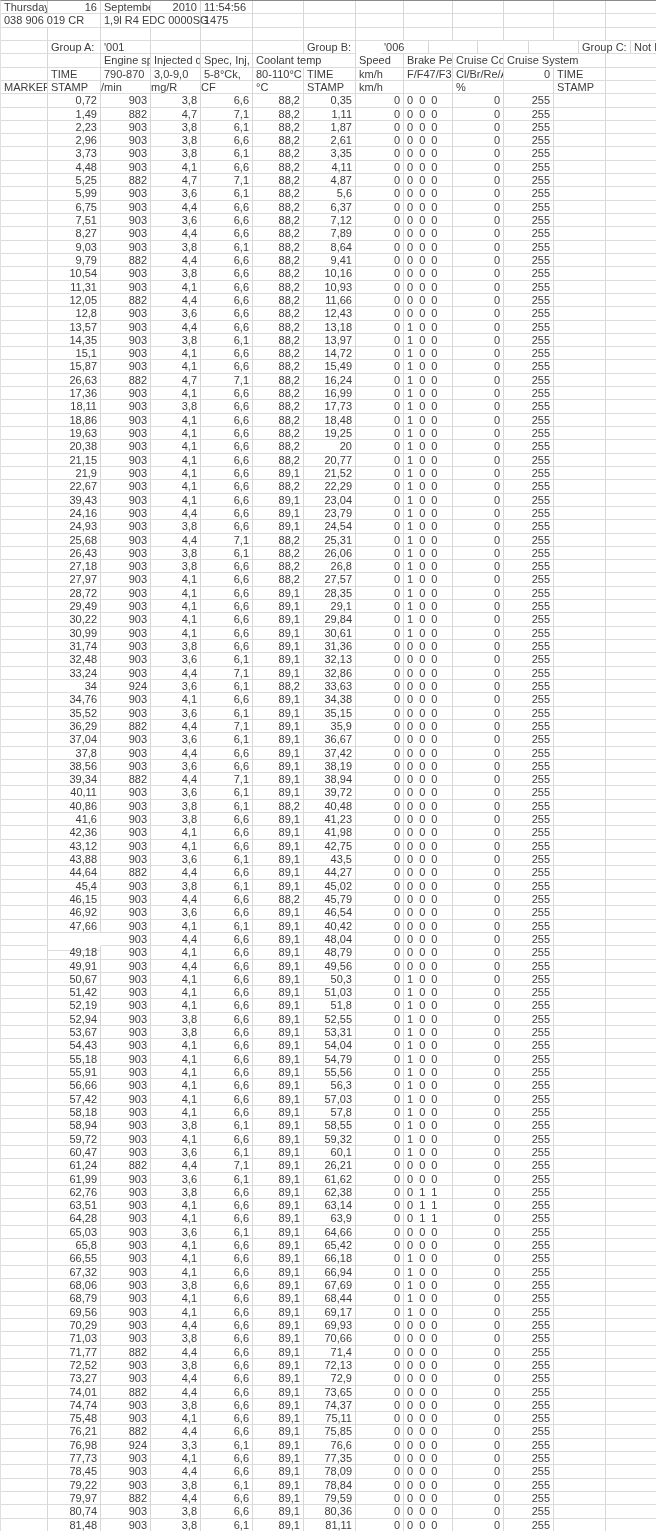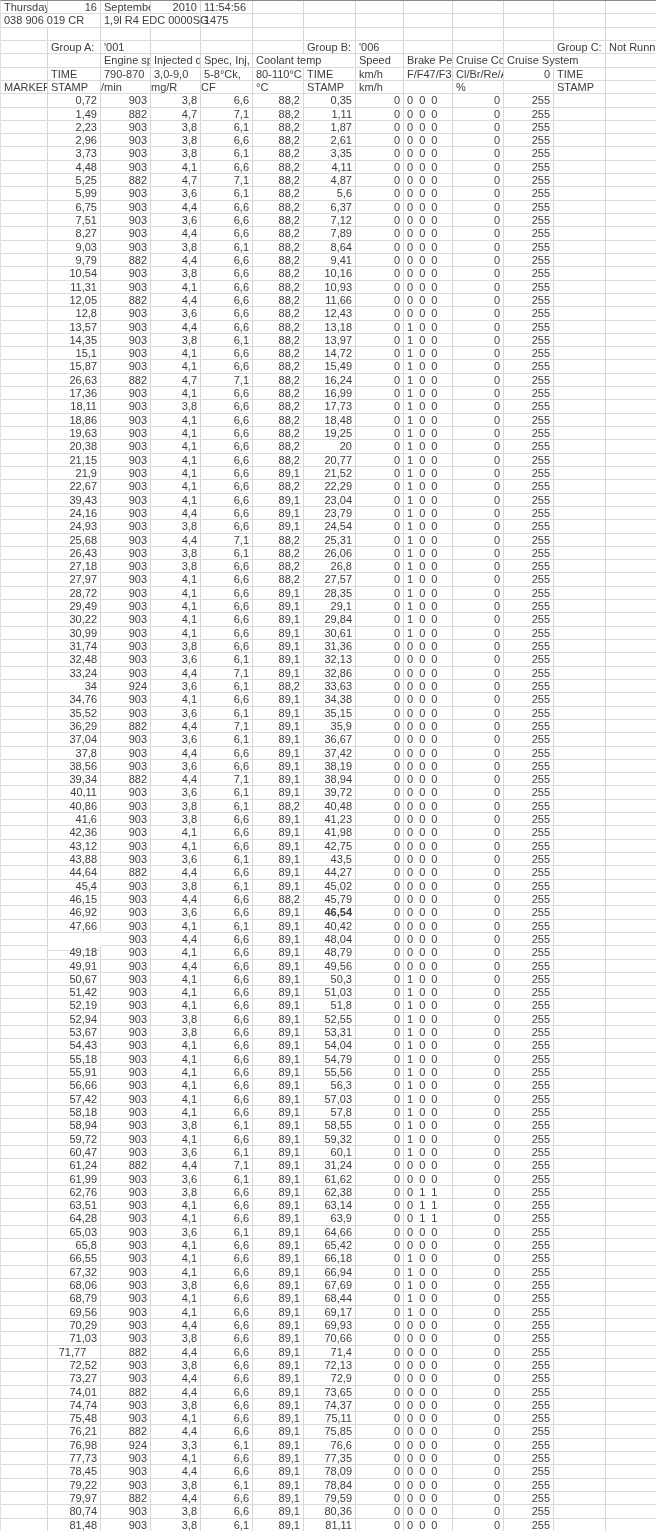--- a/index.html
+++ b/index.html
@@ -80,21 +80,21 @@
       <div class="cell" style="width: 51px;"></div>
     </div>
     <div class="row">
       <div class="cell" style="width: 47px;"></div>
       <div class="cell al" style="width: 53px;">Group A:</div>
       <div class="cell al" style="width: 50px;">'001</div>
       <div class="cell" style="width: 50px;"></div>
       <div class="cell" style="width: 52px;"></div>
       <div class="cell" style="width: 51px;"></div>
       <div class="cell al" style="width: 52px;">Group B:</div>
-      <div class="cell al" style="width: 48px;">'006</div>
+      <div class="cell al" style="width: 48px; margin-left: 25px;">'006</div>
       <div class="cell" style="width: 49px;"></div>
       <div class="cell" style="width: 51px;"></div>
       <div class="cell" style="width: 50px;"></div>
       <div class="cell al" style="width: 52px;">Group C:</div>
       <div class="cell al" style="width: 51px;">Not Running</div>
     </div>
     <div class="row">
       <div class="cell" style="width: 47px;"></div>
       <div class="cell" style="width: 53px;"></div>
       <div class="cell al" style="width: 50px;">Engine spe</div>
@@ -1054,21 +1054,21 @@
       <div class="cell" style="width: 52px;"></div>
       <div class="cell" style="width: 51px;"></div>
     </div>
     <div class="row">
       <div class="cell" style="width: 47px;"></div>
       <div class="cell ar" style="width: 53px;">46,92</div>
       <div class="cell ar" style="width: 50px;">903</div>
       <div class="cell ar" style="width: 50px;">3,6</div>
       <div class="cell ar" style="width: 52px;">6,6</div>
       <div class="cell ar" style="width: 51px;">89,1</div>
-      <div class="cell ar" style="width: 52px; font-weight: bold;">46,54</div>
+      <div class="cell ar" style="width: 52px;">46,54</div>
       <div class="cell ar" style="width: 48px;">0</div>
       <div class="cell al brake" style="width: 49px;">0 0 0</div>
       <div class="cell ar" style="width: 51px;">0</div>
       <div class="cell ar" style="width: 50px;">255</div>
       <div class="cell" style="width: 52px;"></div>
       <div class="cell" style="width: 51px;"></div>
     </div>
     <div class="row">
       <div class="cell" style="width: 47px;"></div>
       <div class="cell ar" style="width: 53px;">47,66</div>
@@ -1339,21 +1339,21 @@
       <div class="cell" style="width: 52px;"></div>
       <div class="cell" style="width: 51px;"></div>
     </div>
     <div class="row">
       <div class="cell" style="width: 47px;"></div>
       <div class="cell ar" style="width: 53px;">61,24</div>
       <div class="cell ar" style="width: 50px;">882</div>
       <div class="cell ar" style="width: 50px;">4,4</div>
       <div class="cell ar" style="width: 52px;">7,1</div>
       <div class="cell ar" style="width: 51px;">89,1</div>
-      <div class="cell ar" style="width: 52px;">31,24</div>
+      <div class="cell ar" style="width: 52px;">26,21</div>
       <div class="cell ar" style="width: 48px;">0</div>
       <div class="cell al brake" style="width: 49px;">0 0 0</div>
       <div class="cell ar" style="width: 51px;">0</div>
       <div class="cell ar" style="width: 50px;">255</div>
       <div class="cell" style="width: 52px;"></div>
       <div class="cell" style="width: 51px;"></div>
     </div>
     <div class="row">
       <div class="cell" style="width: 47px;"></div>
       <div class="cell ar" style="width: 53px;">61,99</div>
@@ -1544,21 +1544,21 @@
       <div class="cell ar" style="width: 52px;">70,66</div>
       <div class="cell ar" style="width: 48px;">0</div>
       <div class="cell al brake" style="width: 49px;">0 0 0</div>
       <div class="cell ar" style="width: 51px;">0</div>
       <div class="cell ar" style="width: 50px;">255</div>
       <div class="cell" style="width: 52px;"></div>
       <div class="cell" style="width: 51px;"></div>
     </div>
     <div class="row">
       <div class="cell" style="width: 47px;"></div>
-      <div class="cell ar" style="width: 53px; text-align: center;">71,77</div>
+      <div class="cell ar" style="width: 53px;">71,77</div>
       <div class="cell ar" style="width: 50px;">882</div>
       <div class="cell ar" style="width: 50px;">4,4</div>
       <div class="cell ar" style="width: 52px;">6,6</div>
       <div class="cell ar" style="width: 51px;">89,1</div>
       <div class="cell ar" style="width: 52px;">71,4</div>
       <div class="cell ar" style="width: 48px;">0</div>
       <div class="cell al brake" style="width: 49px;">0 0 0</div>
       <div class="cell ar" style="width: 51px;">0</div>
       <div class="cell ar" style="width: 50px;">255</div>
       <div class="cell" style="width: 52px;"></div>

